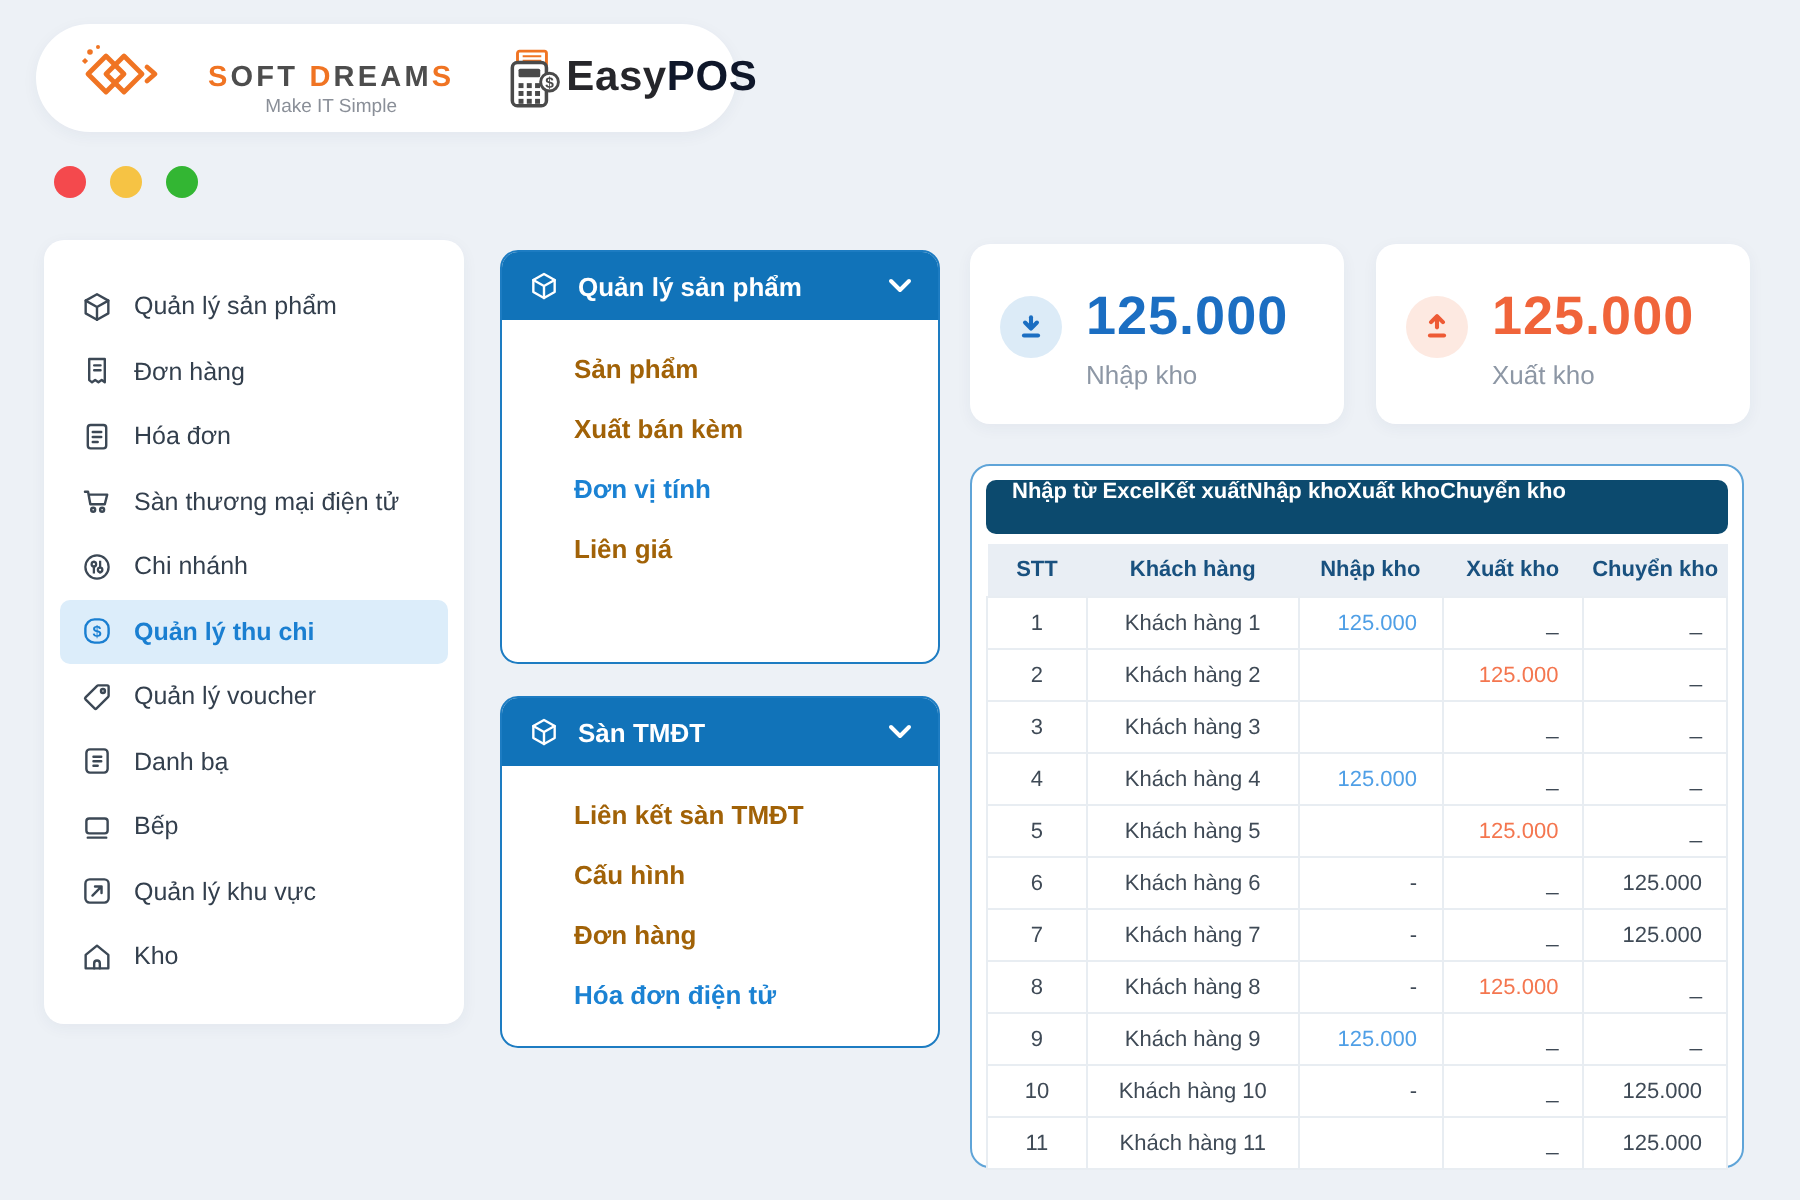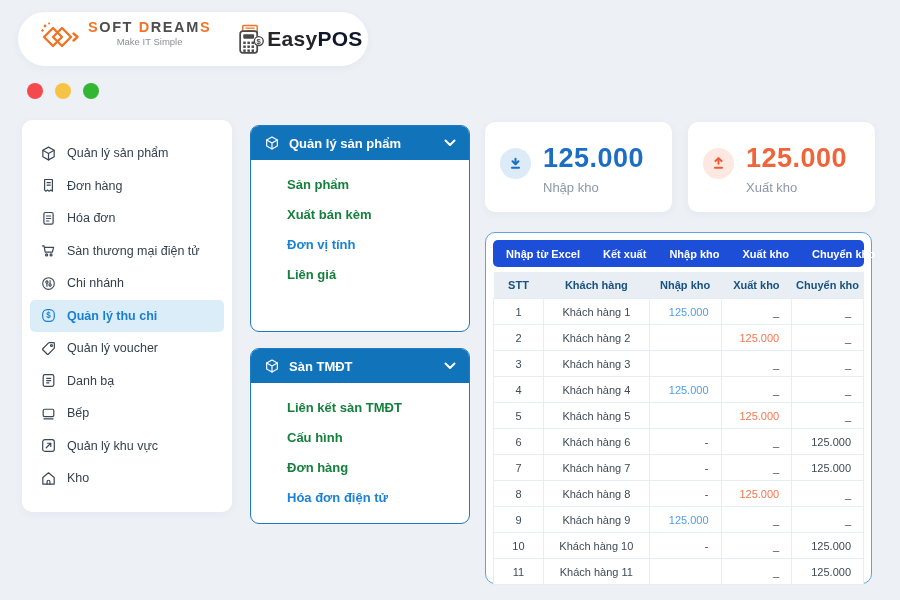--- a/index.html
+++ b/index.html
@@ -7,21 +7,21 @@
     position:relative;width:900px;height:600px;overflow:hidden;
     background:#edf1f6;font-family:"Liberation Sans",sans-serif;
     -webkit-font-smoothing:antialiased;
   }
   .card{background:#fff;border-radius:10px;box-shadow:0 2px 8px rgba(30,60,90,.05)}
 
   
   .logo-pill{position:absolute;left:18px;top:12px;width:350px;height:54px;
     background:#fff;border-radius:28px;display:flex;align-items:center;
     box-shadow:0 2px 8px rgba(30,60,90,.05)}
-  .sd-logo{display:flex;align-items:flex-start;margin-left:20px;gap:6px}
+  .sd-logo{display:flex;align-items:flex-end;margin-left:20px;gap:22px}
   .sd-text{display:flex;flex-direction:column;align-items:center}
   .sd-name{font-size:14.5px;font-weight:bold;letter-spacing:1.6px;color:#4d4d4d;white-space:pre}
   .sd-name .seg-orange{color:#f07423}
   .sd-tagline{font-size:9.5px;color:#8a8f98;margin-top:1px}
   .ep-logo{display:flex;align-items:center;margin-left:26px;gap:3px}
   .ep-text{font-size:21px;font-weight:bold;color:#26262a;letter-spacing:.3px}
   .ep-text .ep-pos{color:#0f172a}
 
   
   .window-controls{position:absolute;left:27px;top:83px;display:flex;gap:12px}
@@ -41,42 +41,42 @@
   .panel{position:absolute;left:250px;width:220px;background:#fff;
     border:1.5px solid #1d7cc2;border-radius:9px;box-sizing:border-box;overflow:hidden}
   .panel-1{top:125px;height:207px}
   .panel-2{top:348px;height:176px}
   .panel-head{height:34px;background:#1173b9;display:flex;align-items:center;
     color:#fff;font-weight:bold;font-size:13px;padding:0 13px;gap:9px;cursor:pointer}
   .panel-head .p-icn{display:flex}
   .panel-head .chev{margin-left:auto;display:flex}
   .panel-body{padding:9px 0 0 36px}
   .panel-item{height:30px;display:flex;align-items:center;font-size:13px;
-    color:#15803d;font-weight:bold;cursor:pointer}
+    color:#a16207;font-weight:bold;cursor:pointer}
   .panel-item.active{color:#1b82d3}
 
   
   .stat{position:absolute;top:122px;width:187px;height:90px;
     display:flex;align-items:flex-start;padding:23px 0 0 15px;box-sizing:border-box;gap:12px}
   .stat-1{left:485px}.stat-2{left:688px}
   .stat-icon{width:31px;height:31px;border-radius:50%;display:flex;
     align-items:center;justify-content:center;margin-top:3px;flex:none}
   .stat-num{font-size:27px;font-weight:bold;letter-spacing:.5px;line-height:1}
   .stat-label{font-size:13px;color:#8d97a5;margin-top:8px}
   .stat-1 .stat-num{color:#1b6ec2}
   .stat-2 .stat-num{color:#f0643a}
   .stat-1 .stat-icon{background:#dcebf7;color:#1b6ec2}
   .stat-2 .stat-icon{background:#fde9e1;color:#ee5a35}
 
   
   .table-card{position:absolute;left:485px;top:232px;width:387px;height:352px;
     background:#fff;border:1px solid #5fa4d8;border-radius:10px;
     box-sizing:border-box;padding:7px}
-  .tabbar{height:27px;background:#1d4ed8;border-radius:5px;display:flex;
-    align-items:center;padding:0 13px;gap:23px}
+  .tabbar{height:27px;background:#0c4a6e;border-radius:5px;display:flex;
+    padding:0 13px;}
   .tab{color:#fff;font-size:11px;font-weight:bold;white-space:nowrap;cursor:pointer}
   table{width:100%;border-collapse:collapse;margin-top:5px;table-layout:fixed}
   thead th{background:#e9eef4;font-size:11px;font-weight:bold;color:#19517f;
     height:26px;text-align:center;border:none;padding:0}
   tbody td{height:25px;font-size:11px;color:#3f4a56;
     border:1px solid #e8edf2;padding:0;background:#fff}
   .c-stt{text-align:center}
   .c-name{text-align:center}
   .c-num{text-align:right;padding-right:12px}
   .v-blue{color:#4f9fe6}

